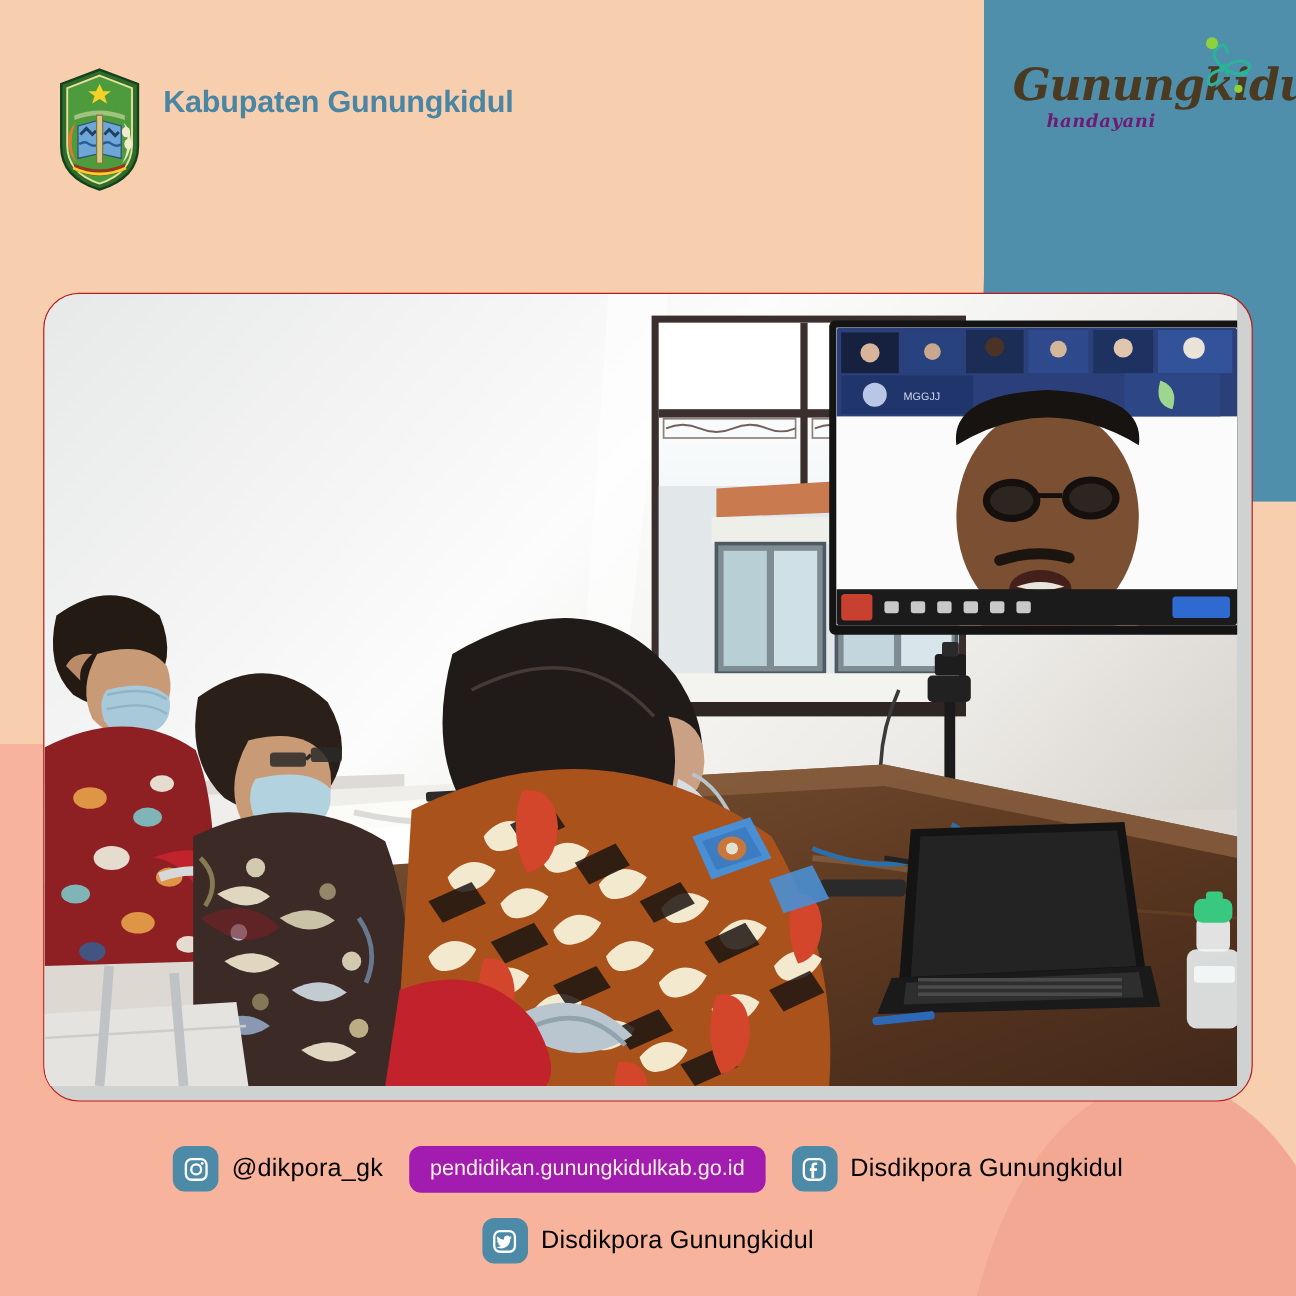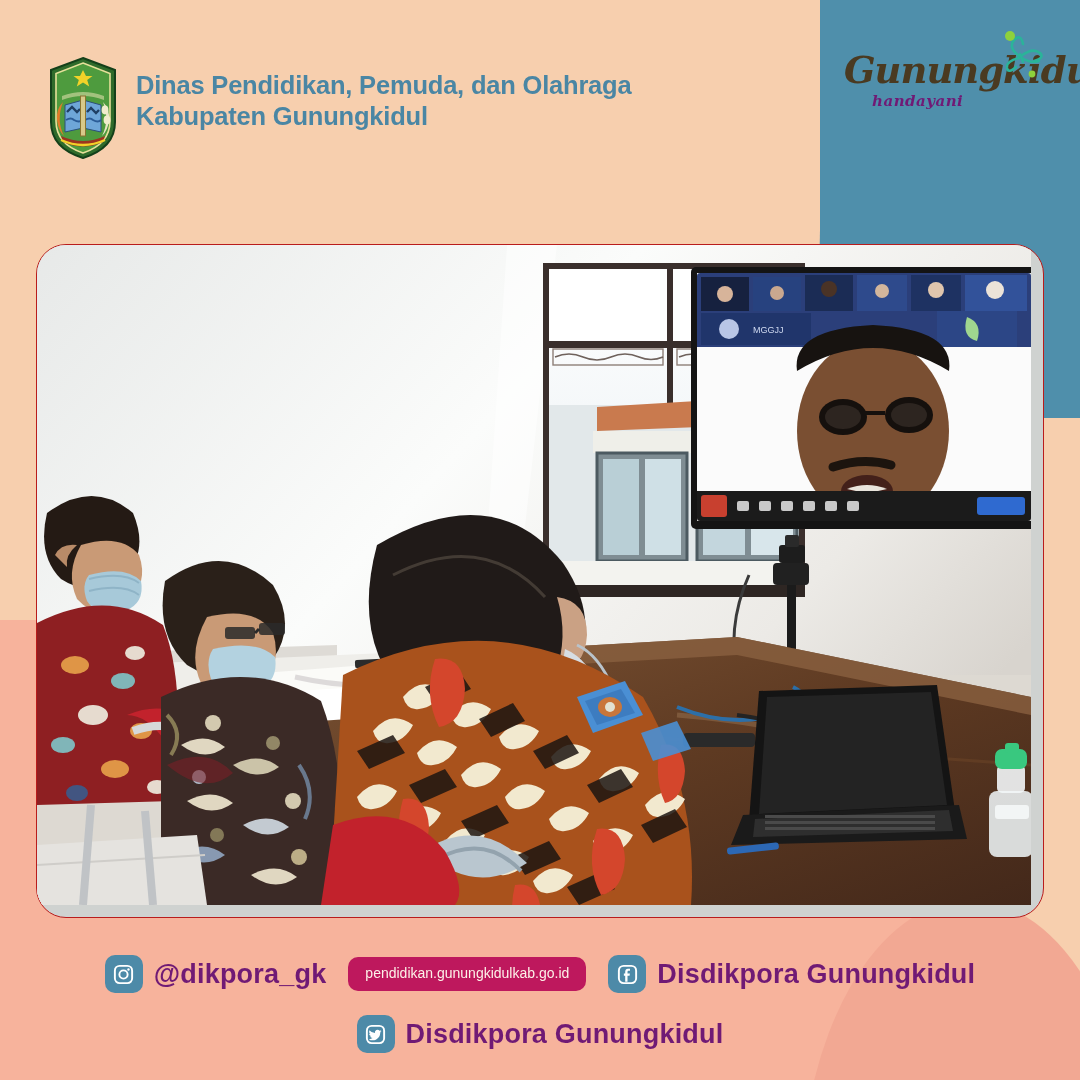--- a/index.html
+++ b/index.html
@@ -101,26 +101,26 @@
     display:flex;align-items:center;justify-content:center;gap:22px;
     height:52px;
   }
   .social-row.row2{margin-top:8px;}
   .social-item{display:flex;align-items:center;gap:11px;}
   .sq-icon{
     width:38px;height:38px;border-radius:10px;background:#4d8aa8;
     display:flex;align-items:center;justify-content:center;flex:none;
   }
   .social-label{
-    color:#701a75;font-weight:bold;font-size:27px;letter-spacing:.2px;
+    color:#000000;font-weight:normal;font-size:21px;letter-spacing:.2px;
     white-space:nowrap;
   }
   .url-pill{
-    background:#be185d;color:#fdf1e8;
-    font-size:14px;font-weight:normal;
+    background:#a21caf;color:#fdf1e8;
+    font-size:18px;font-weight:normal;
     padding:8px 17px 10px;border-radius:10px;white-space:nowrap;
   }
 </style>
 </head>
 <body>
 
 <div id="poster">
 
   <div class="bg-teal"></div>
   <div class="bg-peach-main"></div>
@@ -148,21 +148,20 @@
         <path d="M18 46 q-7 7 -6 18 q1 10 7 16 q-8 -16 -1 -34z" fill="#e07b2a"></path>
         <path d="M58 46 q7 7 6 18 q-1 10 -7 16 q8 -16 1 -34z" fill="#e8e4c6"></path>
         <ellipse cx="60" cy="54" rx="3.4" ry="4.4" fill="#f0eccd"></ellipse>
         <ellipse cx="62" cy="64" rx="3.4" ry="4.4" fill="#f0eccd"></ellipse>
         <path d="M16 80 Q38 90 60 80 L58 86 Q38 95 18 86 Z" fill="#9c3420"></path>
         <path d="M16 84 Q38 94 60 84" stroke="#f3d229" stroke-width="2.4" fill="none"></path>
       </svg>
     </div>
 
     <div class="title-block">
-      <span class="title-line">Dinas Pendidikan, Pemuda, dan Olahraga</span>
       <span class="title-line">Kabupaten Gunungkidul</span>
     </div>
 
     <div class="gk-logo">
       <div class="gk-word">Gunungkidul</div>
       <div class="gk-sub">handayani</div>
       <div class="gk-flower">
         <svg viewBox="0 0 56 56" width="56" height="56">
           <g fill="none" stroke="#2bb39a" stroke-width="2.6" stroke-linecap="round">
             <path d="M27 30 q-12 -9 -4 -17 q6 -5 8 5"></path>

